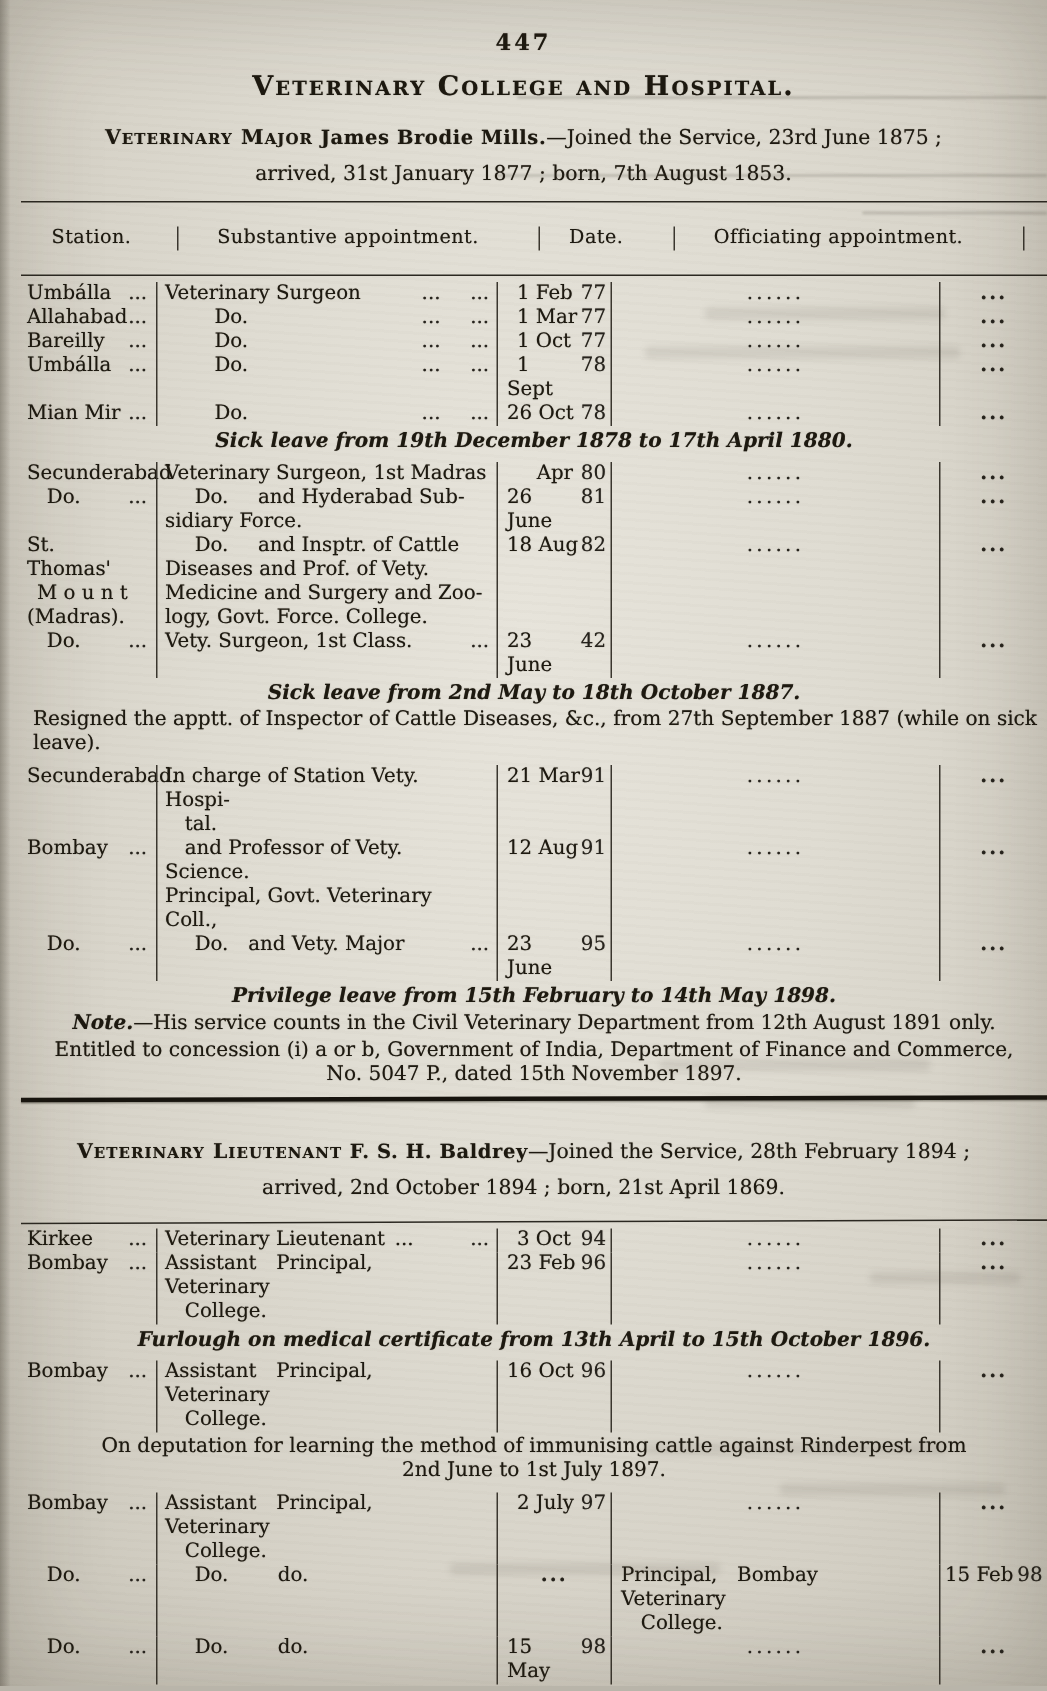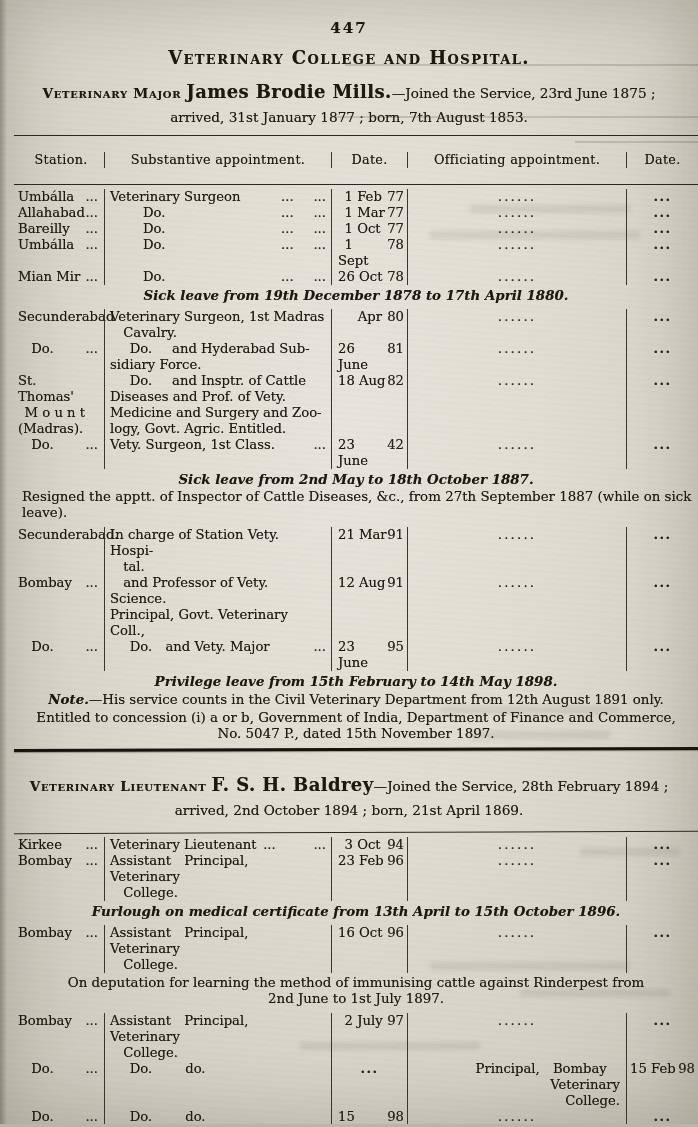--- a/index.html
+++ b/index.html
@@ -29,42 +29,42 @@
   .s6{top:989px;left:520px;width:150px;}
   .s7{top:1042px;left:300px;width:180px;}
   .s8{top:848px;left:580px;width:100px;}
 
   .pageno{margin-top:20px;text-align:center;font-weight:bold;font-size:15px;letter-spacing:2px;}
   .section-title{margin:14px 0 0;text-align:center;font-variant:small-caps;
     font-weight:600;font-size:18px;letter-spacing:1.4px;}
   .officer-heading{margin-top:18px;text-align:center;}
   .officer-heading.mt-lg{margin-top:26px;}
   .rank{font-variant:small-caps;font-weight:600;font-size:13.6px;letter-spacing:.7px;margin-right:5px;text-align:right;}
-  .officer-name{font-weight:700;font-size:18px;letter-spacing:.4px;}
+  .officer-name{font-weight:700;font-size:13px;letter-spacing:.4px;}
   .oh-rest{font-size:13.6px;}
   .oh-line2{font-size:13.6px;margin-top:7px;}
 
   .svc-table{margin:10px 0 0 14px;width:684px;}
   .svc-table.mt{margin-top:14px;}
   .t-grid{display:grid;grid-template-columns:90px 227px 76px 219px 72px;}
   .t-header{border-top:1.7px solid #2b2821;border-bottom:1.7px solid #2b2821;
-    height:48px;align-items:center;}
+    height:48px;align-items:center;gap:14px;}
   .hcell{text-align:center;font-size:12.8px;letter-spacing:.3px;}
   .top-rule{height:0;border-top:1.7px solid #2b2821;}
   .svc-table[data-table="baldrey"] .top-rule{transform:rotate(-0.2deg);}
   .t-grid > .c-appt,.t-grid > .c-date,.t-grid > .c-offg,.t-grid > .c-date2{
     border-left:1.3px solid #3a362e;}
   .rows-block{padding:4px 0 2px;}
   .cell{padding:0 2px;min-height:16px;white-space:pre-wrap;}
   .cell .line{white-space:pre-wrap;}
   .c-station{padding-left:4px;}
   .c-appt{padding:0 5px;}
   .c-date{padding:0 4px;text-align:center;}
   .c-offg{text-align:center;padding:0 6px;}
-  .c-offg.multiline{text-align:right;}
+  .c-offg.multiline{text-align:left;}
   .c-date2{text-align:center;padding:0 3px;}
   .cell.leadered{display:flex;justify-content:space-between;align-items:flex-start;text-align:left;}
   .c-station.leadered{padding-right:6px;}
   .c-date.leadered{padding:0 3px 0 6px;}
   .cell.dots{letter-spacing:2.2px;color:#26231d;}
   .c-date.dots,.c-date2.dots{letter-spacing:1.4px;font-weight:600;}
   .leader{color:#26231d;}
 
   .note{text-align:center;margin:0 0 2px;font-size:13.4px;}
   .note.italic{font-style:italic;font-weight:600;}
@@ -144,35 +144,35 @@
           <div class="cell c-offg dots">......</div>
           <div class="cell c-date2 dots">...</div>
         </div>
       </div>
       <div class="note italic">
         <div class="note-line">Sick leave from 19th December 1878 to 17th April 1880.</div>
       </div>
       <div class="rows-block">
         <div class="t-row t-grid">
           <div class="cell c-station">Secunderabad</div>
-          <div class="cell c-appt multiline"><div class="line">Veterinary Surgeon, 1st Madras</div><div class="line">  Cavalry.</div></div>
+          <div class="cell c-appt multiline"><div class="line">Veterinary Surgeon, 1st Madras</div></div>
           <div class="cell c-date leadered"><span>  Apr</span><span class="leader">80</span></div>
           <div class="cell c-offg dots">......</div>
           <div class="cell c-date2 dots">...</div>
         </div>
         <div class="t-row t-grid">
           <div class="cell c-station leadered"><span>  Do.</span><span class="leader">...</span></div>
           <div class="cell c-appt multiline"><div class="line">  Do.  and Hyderabad Sub-</div><div class="line">sidiary Force.</div></div>
           <div class="cell c-date leadered"><span>26 June</span><span class="leader">81</span></div>
           <div class="cell c-offg dots">......</div>
           <div class="cell c-date2 dots">...</div>
         </div>
         <div class="t-row t-grid">
           <div class="cell c-station multiline"><div class="line">St.  Thomas'</div><div class="line"> M o u n t</div><div class="line">(Madras).</div></div>
-          <div class="cell c-appt multiline"><div class="line">  Do.  and Insptr. of Cattle</div><div class="line">Diseases and Prof. of Vety.</div><div class="line">Medicine and Surgery and Zoo-</div><div class="line">logy, Govt. Agric. Entitled.</div></div>
+          <div class="cell c-appt multiline"><div class="line">  Do.  and Insptr. of Cattle</div><div class="line">Diseases and Prof. of Vety.</div><div class="line">Medicine and Surgery and Zoo-</div><div class="line">logy, Govt. Force. College.</div></div>
           <div class="cell c-date leadered"><span>18 Aug</span><span class="leader">82</span></div>
           <div class="cell c-offg dots">......</div>
           <div class="cell c-date2 dots">...</div>
         </div>
         <div class="t-row t-grid">
           <div class="cell c-station leadered"><span>  Do.</span><span class="leader">...</span></div>
           <div class="cell c-appt leadered"><span>Vety. Surgeon, 1st Class.</span><span class="leader">...</span></div>
           <div class="cell c-date leadered"><span>23 June</span><span class="leader">42</span></div>
           <div class="cell c-offg dots">......</div>
           <div class="cell c-date2 dots">...</div>

